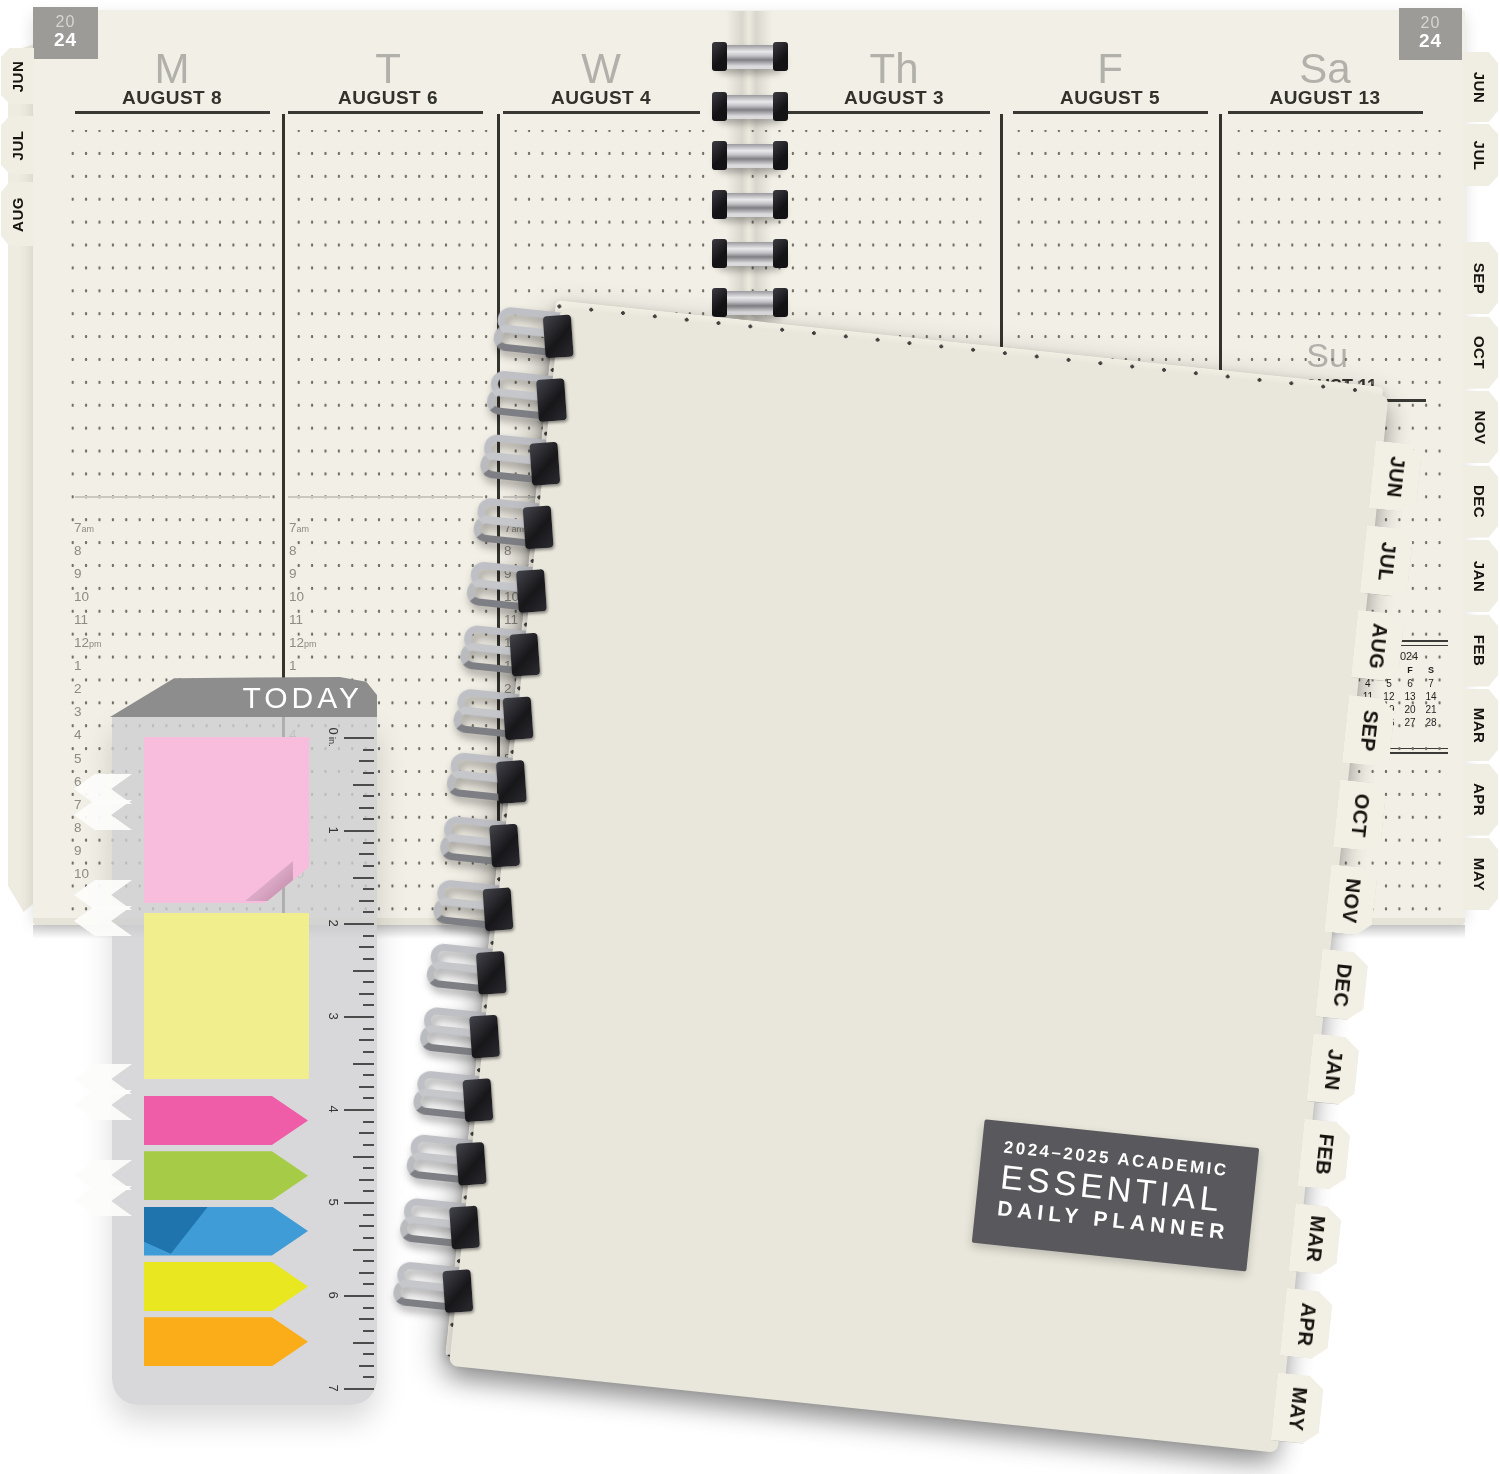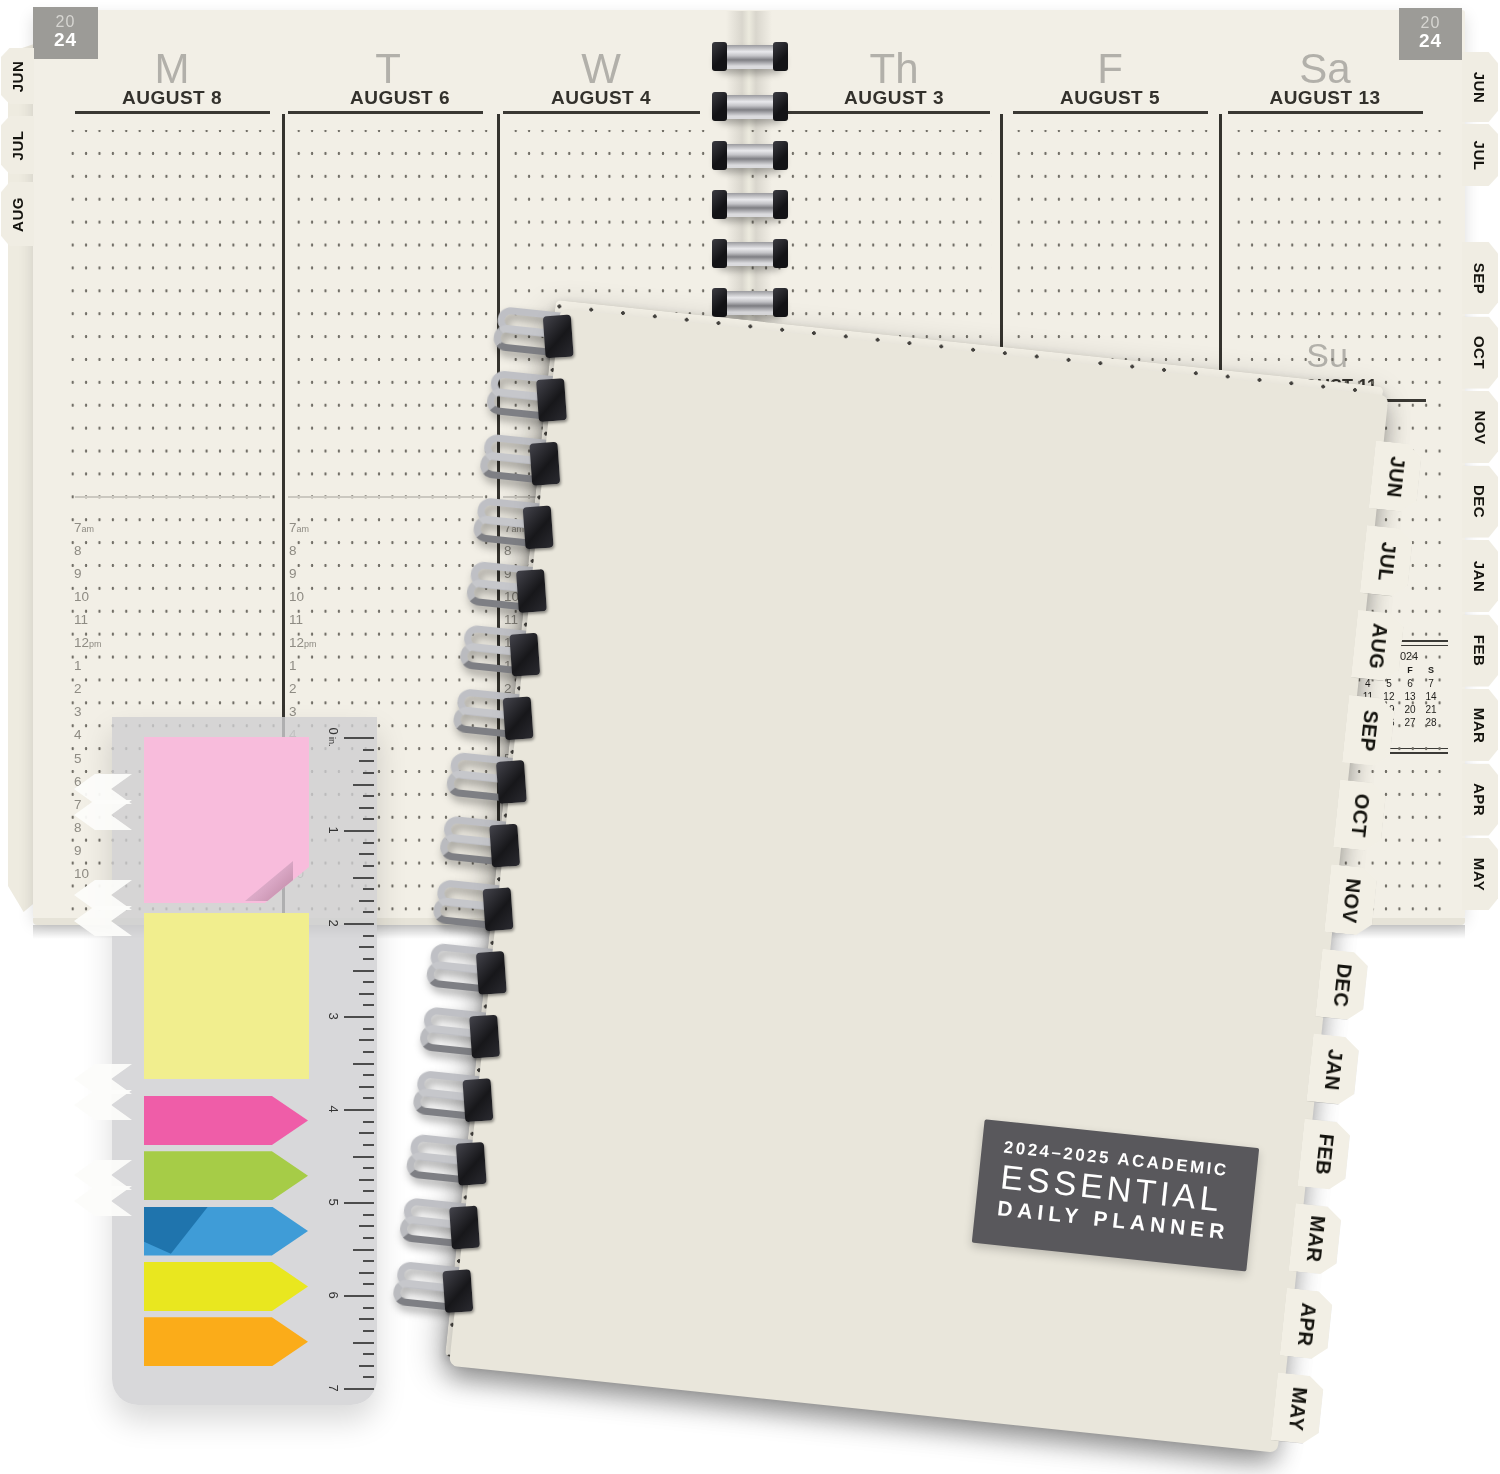--- a/index.html
+++ b/index.html
@@ -220,21 +220,21 @@
       <div class="abs time" style="left: 74px; top: 704.4px;"><span>3</span></div>
       <div class="abs time" style="left: 74px; top: 727.45px;"><span>4</span></div>
       <div class="abs time" style="left: 74px; top: 750.5px;"><span>5</span></div>
       <div class="abs time" style="left: 74px; top: 773.55px;"><span>6</span></div>
       <div class="abs time" style="left: 74px; top: 796.6px;"><span>7</span></div>
       <div class="abs time" style="left: 74px; top: 819.65px;"><span>8</span></div>
       <div class="abs time" style="left: 74px; top: 842.7px;"><span>9</span></div>
       <div class="abs time" style="left: 74px; top: 865.75px;"><span>10</span></div>
       <div class="abs dots" style="left: 288px; width: 202px;"></div>
       <div class="abs day-letter" style="left: 328px; width: 120px;">T</div>
-      <div class="abs day-date" style="left: 310px; width: 180px;">AUGUST 6</div>
+      <div class="abs day-date" style="left: 298px; width: 180px;">AUGUST 6</div>
       <div class="abs head-line" style="left: 288px; width: 195px;"></div>
       <div class="abs light-div" style="left: 288px; width: 195px;"></div>
       <div class="abs time" style="left: 289px; top: 520px;"><span>7</span><span class="sm">am</span></div>
       <div class="abs time" style="left: 289px; top: 543.05px;"><span>8</span></div>
       <div class="abs time" style="left: 289px; top: 566.1px;"><span>9</span></div>
       <div class="abs time" style="left: 289px; top: 589.15px;"><span>10</span></div>
       <div class="abs time" style="left: 289px; top: 612.2px;"><span>11</span></div>
       <div class="abs time" style="left: 289px; top: 635.25px;"><span>12</span><span class="sm">pm</span></div>
       <div class="abs time" style="left: 289px; top: 658.3px;"><span>1</span></div>
       <div class="abs time" style="left: 289px; top: 681.35px;"><span>2</span></div>
@@ -328,20 +328,23 @@
       <div class="abs coil-c" style="top: 45px;"></div>
       <div class="abs coil-c" style="top: 95px;"></div>
       <div class="abs coil-c" style="top: 144px;"></div>
       <div class="abs coil-c" style="top: 193px;"></div>
       <div class="abs coil-c" style="top: 242px;"></div>
       <div class="abs coil-c" style="top: 291px;"></div>
     </div>
 
   <div class="abs pack" id="pack">
     <div class="pack-body"></div>
+    <div class="banner">
+      <span>TODAY</span>
+    </div>
     <div class="note note-pink" id="pinknote" style="background: rgb(248, 188, 220);">
       <div class="curl"></div>
     </div>
     <div class="note note-yellow" id="yellownote" style="background: rgb(241, 238, 142);"></div>
   <div class="flag" style="top: 419px; background: rgb(239, 93, 168);"></div>
       <div class="flag" style="top: 474.3px; background: rgb(166, 204, 71);"></div>
       <div class="flag" style="top: 529.6px; background: rgb(63, 156, 215);">
         <div class="flag-fold"></div>
       </div>
       <div class="flag" style="top: 584.9px; background: rgb(233, 231, 31);"></div>

